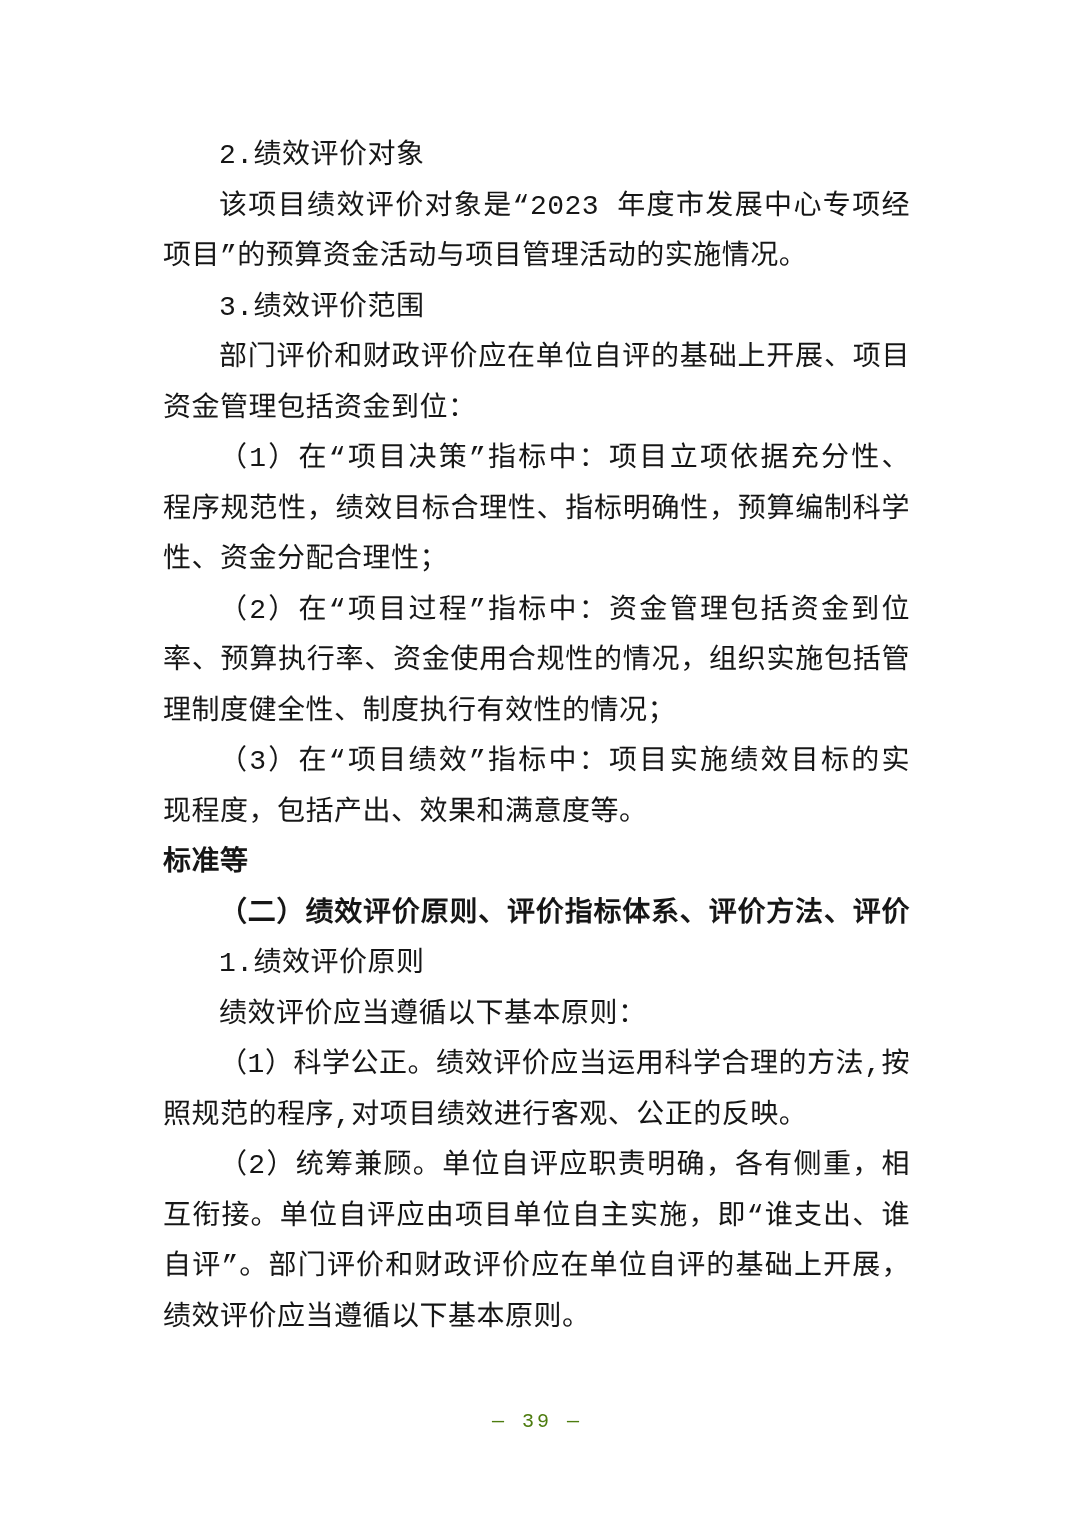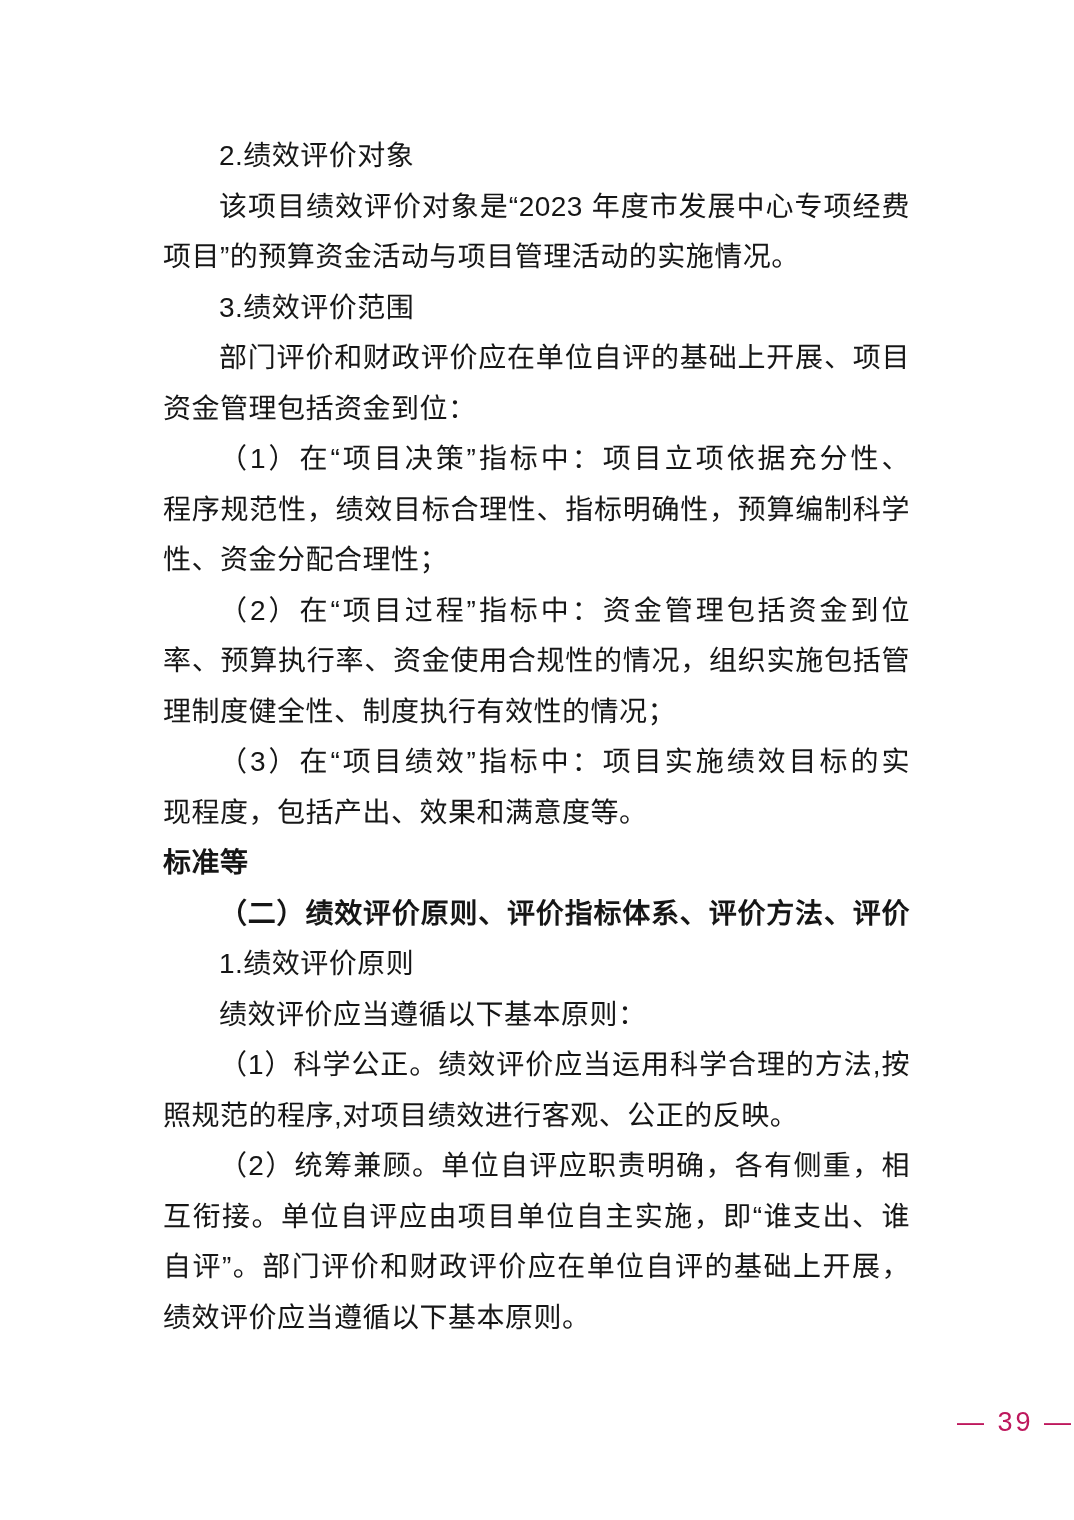--- a/index.html
+++ b/index.html
@@ -5,21 +5,21 @@
   html, body {
     margin: 0;
     padding: 0;
     background: #ffffff;
   }
   .page {
     position: relative;
     width: 1074px;
     height: 1520px;
     background: #ffffff;
-    font-family: Liberation Sans, sans-serif;
+    font-family: Liberation Mono, monospace;
     color: #161616;
     overflow: hidden;
   }
   .doc-body {
     position: absolute;
     left: 163px;
     top: 131px;
     width: 747px;
   }
   .line {
@@ -40,23 +40,23 @@
   .bold {
     font-weight: 700;
   }
   .pageno {
     position: absolute;
     left: 0;
     right: 0;
     top: 1400px;
     height: 44px;
     line-height: 44px;
-    text-align: right;
-    font-size: 27px;
-    color: #be185d;
+    text-align: center;
+    font-size: 20px;
+    color: #4d7c0f;
     letter-spacing: 3px;
   }
 </style>
 </head>
 <body>
 
 <div class="page">
   <main class="doc-body">
     <div class="line indent">2.绩效评价对象</div>
     <div class="line indent justify">该项目绩效评价对象是“2023 年度市发展中心专项经费</div>

